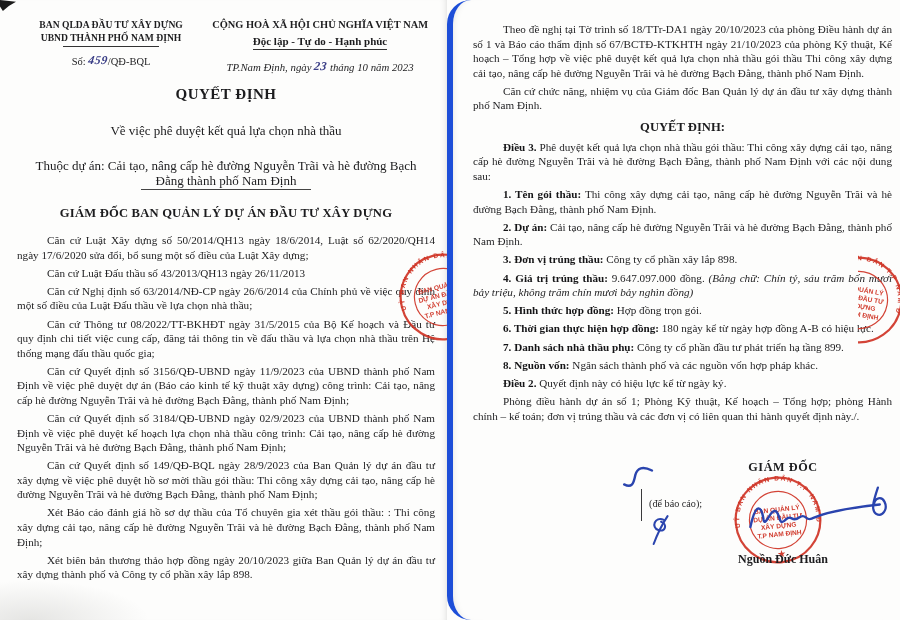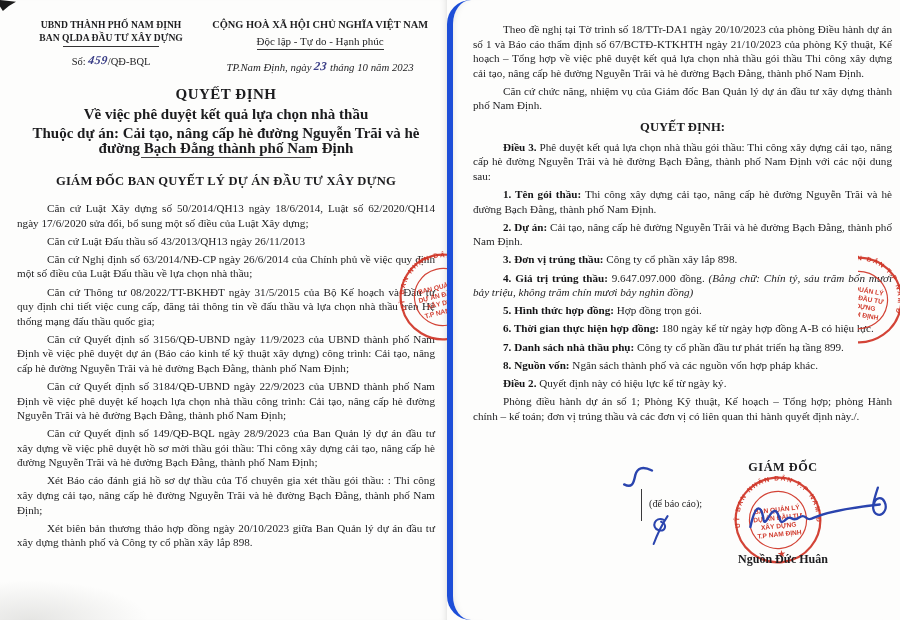--- a/index.html
+++ b/index.html
@@ -15,27 +15,27 @@
   
   .hdr{display:flex;margin-bottom:6px;}
   .hdr-org{width:45%;text-align:center;font-weight:bold;font-size:9.6px;line-height:13px;color:#1d1d1f;}
   .hdr-nat{width:55%;text-align:center;font-size:10.6px;line-height:14px;color:#1d1d1f;}
   .u-line{display:block;width:96px;border-bottom:1.2px solid #333;margin:2px auto 6px auto;}
   .u-line2{display:inline-block;border-bottom:1.2px solid #333;padding-bottom:1px;}
   .docno{font-weight:normal;font-size:10.5px;margin-top:8px;color:#1d1d1f;}
   .hand{font-family:"Liberation Serif",serif;font-style:italic;color:#3a3e86;
     display:inline-block;transform:skewX(-8deg) translateY(-1px);font-size:12px;font-weight:bold;letter-spacing:.5px;}
   .natline1{font-weight:bold;font-size:10.4px;}
-  .natline2{font-weight:normal;font-size:11px;margin-top:2px;text-align:center;}
+  .natline2{font-weight:bold;font-size:11px;margin-top:2px;text-align:center;}
   .dateline{font-style:italic;font-size:10.8px;margin-top:10px;}
 
   
   .title-blk{text-align:center;margin-top:12px;color:#1c1c1e;}
   .t1{font-weight:bold;font-size:15px;letter-spacing:.5px;}
-  .t2{font-weight:bold;font-size:15px;margin-top:4px;line-height:15px;padding:0 14px;}
+  .t2{font-weight:normal;font-size:13px;margin-top:20px;line-height:15px;padding:0 14px;}
   .t-under{display:block;width:170px;border-bottom:1.2px solid #444;margin:1px auto 0 auto;}
   .t3{font-weight:bold;font-size:12.6px;margin-top:16px;letter-spacing:.2px;}
 
   
   .paras{margin-top:12px;}
   .para{font-size:11.15px;line-height:14.55px;text-align:justify;margin:0 0 3.6px 0;text-indent:30px;color:#232325;}
   .para b{color:#151517;}
   .para i.amt{color:#232325;}
 
   .dec-head{text-align:center;font-weight:bold;font-size:12.6px;margin:7px 0 5px 0;color:#1c1c1e;}
@@ -68,22 +68,22 @@
 </head>
 <body>
 
 <div class="canvas">
 
   <div class="page page-left">
     <div class="corner-mark"></div>
     <div class="inner">
       <div class="hdr">
         <div class="hdr-org">
+          <div>BAN QLDA ĐẦU TƯ XÂY DỰNG</div>
           <div>UBND THÀNH PHỐ NAM ĐỊNH</div>
-          <div>BAN QLDA ĐẦU TƯ XÂY DỰNG</div>
           <span class="u-line"></span>
           <div class="docno">
             <span>Số:</span>
             <span class="hand">459</span><span>/QĐ-BQL</span>
           </div>
         </div>
         <div class="hdr-nat">
           <div class="natline1">CỘNG HOÀ XÃ HỘI CHỦ NGHĨA VIỆT NAM</div>
           <div class="natline2"><span class="u-line2">Độc lập - Tự do - Hạnh phúc</span></div>
           <div class="dateline">
@@ -92,30 +92,30 @@
             <span>tháng 10 năm 2023</span>
           </div>
         </div>
       </div>
 
       <div class="title-blk">
         <div class="t1">QUYẾT ĐỊNH</div>
         <div class="t2">Về việc phê duyệt kết quả lựa chọn nhà thầu</div>
         <div class="t2">Thuộc dự án: Cải tạo, nâng cấp hè đường Nguyễn Trãi và hè đường Bạch Đằng thành phố Nam Định</div>
         <span class="t-under"></span>
-        <div class="t3">GIÁM ĐỐC BAN QUYẾT LÝ DỰ ÁN ĐẦU TƯ XÂY DỰNG</div>
+        <div class="t3">GIÁM ĐỐC BAN QUẢN LÝ DỰ ÁN ĐẦU TƯ XÂY DỰNG</div>
       </div>
 
       <div class="paras">
         <p class="para">Căn cứ Luật Xây dựng số 50/2014/QH13 ngày 18/6/2014, Luật số 62/2020/QH14 ngày 17/6/2020 sửa đổi, bổ sung một số điều của Luật Xây dựng;</p>
         <p class="para">Căn cứ Luật Đấu thầu số 43/2013/QH13 ngày 26/11/2013</p>
         <p class="para">Căn cứ Nghị định số 63/2014/NĐ-CP ngày 26/6/2014 của Chính phủ về việc quy định một số điều của Luật Đấu thầu về lựa chọn nhà thầu;</p>
         <p class="para">Căn cứ Thông tư 08/2022/TT-BKHĐT ngày 31/5/2015 của Bộ Kế hoạch và Đầu tư quy định chi tiết việc cung cấp, đăng tải thông tin về đấu thầu và lựa chọn nhà thầu trên Hệ thống mạng đấu thầu quốc gia;</p>
         <p class="para">Căn cứ Quyết định số 3156/QĐ-UBND ngày 11/9/2023 của UBND thành phố Nam Định về việc phê duyệt dự án (Báo cáo kinh tế kỹ thuật xây dựng) công trình: Cải tạo, nâng cấp hè đường Nguyễn Trãi và hè đường Bạch Đằng, thành phố Nam Định;</p>
-        <p class="para">Căn cứ Quyết định số 3184/QĐ-UBND ngày 22/9/2023 của UBND thành phố Nam Định về việc phê duyệt kế hoạch lựa chọn nhà thầu công trình: Cải tạo, nâng cấp hè đường Nguyễn Trãi và hè đường Bạch Đằng, thành phố Nam Định;</p>
+        <p class="para">Căn cứ Quyết định số 3184/QĐ-UBND ngày 02/9/2023 của UBND thành phố Nam Định về việc phê duyệt kế hoạch lựa chọn nhà thầu công trình: Cải tạo, nâng cấp hè đường Nguyễn Trãi và hè đường Bạch Đằng, thành phố Nam Định;</p>
         <p class="para">Căn cứ Quyết định số 149/QĐ-BQL ngày 28/9/2023 của Ban Quản lý dự án đầu tư xây dựng về việc phê duyệt hồ sơ mời thầu gói thầu: Thi công xây dựng cải tạo, nâng cấp hè đường Nguyễn Trãi và hè đường Bạch Đằng, thành phố Nam Định;</p>
         <p class="para">Xét Báo cáo đánh giá hồ sơ dự thầu của Tổ chuyên gia xét thầu gói thầu: : Thi công xây dựng cải tạo, nâng cấp hè đường Nguyễn Trãi và hè đường Bạch Đằng, thành phố Nam Định;</p>
         <p class="para">Xét biên bản thương thảo hợp đồng ngày 20/10/2023 giữa Ban Quản lý dự án đầu tư xây dựng thành phố và Công ty cổ phần xây lắp 898.</p>
       </div>
     </div>
 
     <div class="stamp-frag" style="right:0;top:250px;width:52px;height:94px;">
       <svg class="stamp" viewBox="0 0 100 100" style="left:2px;top:1px;width:92px;height:92px;transform:rotate(-14deg);">
         <circle cx="50" cy="50" r="46" class="sc"></circle>
         <circle cx="50" cy="50" r="31" class="sc2"></circle>

